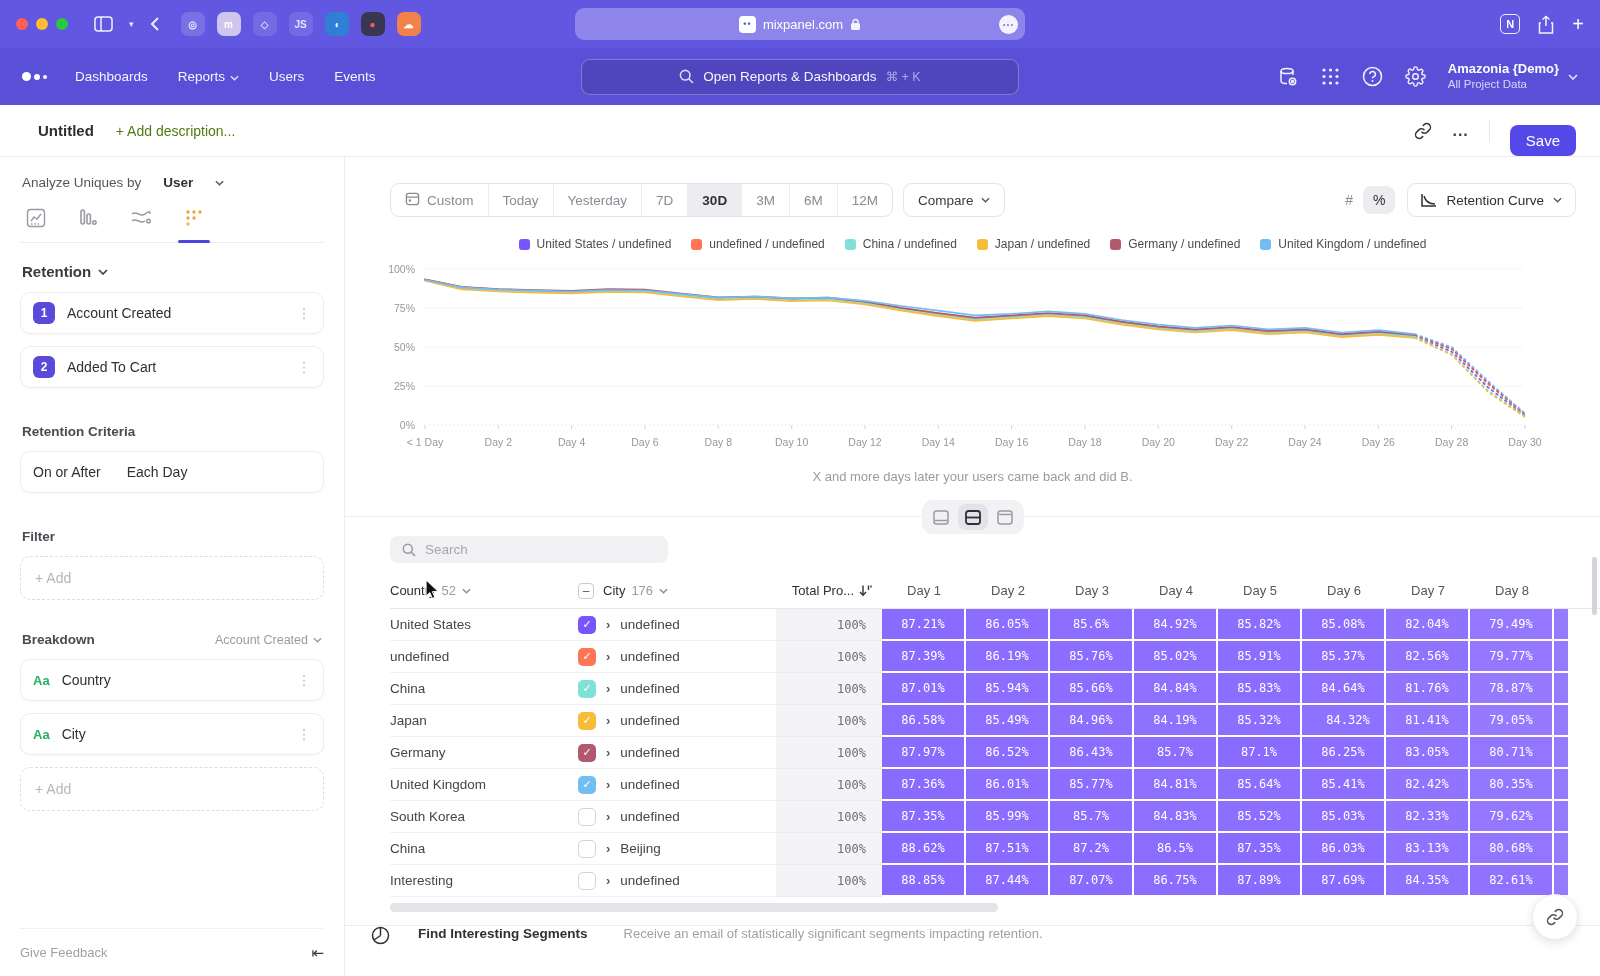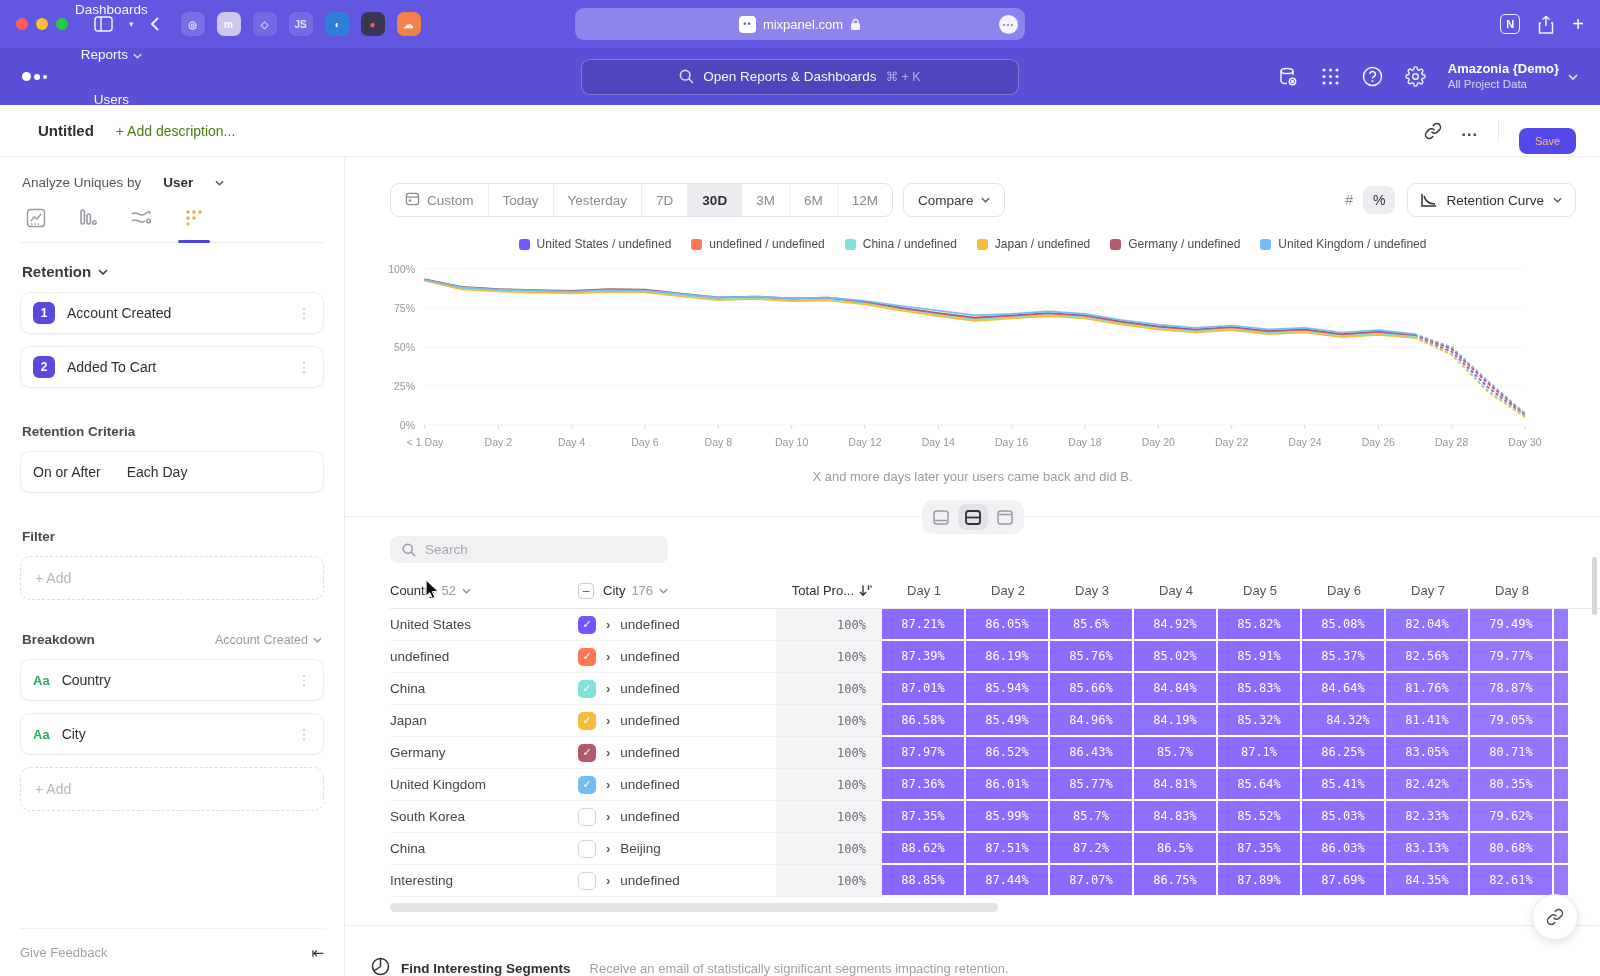--- a/index.html
+++ b/index.html
@@ -21,37 +21,37 @@
   .addr .fav { width:17px; height:17px; background:#fff; border-radius:4px; display:flex; align-items:center; justify-content:center; }
   .addr .fav span{ color:#6157e1; font-size:9px; font-weight:bold; letter-spacing:1px; line-height:1;}
   .addr .dots-badge { position:absolute; right:7px; width:19px; height:19px; background:rgba(255,255,255,.9); border-radius:50%;
     color:#8a82ea; font-size:8px; display:flex; align-items:center; justify-content:center; letter-spacing:1px;}
   .browser-right { margin-left:auto; display:flex; align-items:center; gap:18px; color:#fff; }
 
   
   .nav-bar { height:57px; background:#5a50d8; display:flex; align-items:center; padding:0 22px; position:relative; color:#fff; }
   .logo-dots { display:flex; align-items:center; gap:3px; margin-right:28px; }
   .logo-dots i { background:#fff; border-radius:50%; display:block; }
-  .nav-menu { display:flex; gap:30px; align-items:center;flex-direction:column; }
+  .nav-menu { display:flex; gap:30px; align-items:center; }
   .nav-item { font-size:13.5px; color:rgba(255,255,255,.95); display:flex; align-items:center; gap:5px; cursor:default; }
   .nav-search { position:absolute; left:50%; transform:translateX(-50%); width:438px; height:36px;
     background:rgba(0,0,0,.12); border:1px solid rgba(255,255,255,.28); border-radius:9px;
     display:flex; align-items:center; justify-content:center; gap:9px; font-size:13.5px; }
   .nav-search .ph { color:rgba(255,255,255,.95);} .nav-search .kbd{ color:rgba(255,255,255,.55); font-size:12.5px;}
   .nav-right { margin-left:auto; display:flex; align-items:center; gap:22px; }
   .proj { text-align:left; line-height:1.25; }
   .proj .p1 { font-size:13px; font-weight:bold; } .proj .p2 { font-size:11.5px; color:rgba(255,255,255,.75); }
 
   
   .doc-header { height:52px; display:flex; align-items:center; padding:0 24px 0 38px; border-bottom:1px solid #ececf1; background:#fff; }
   .doc-title { font-size:15px; font-weight:bold; color:#2e2e33; margin-right:22px; }
   .doc-desc { font-size:14px; color:#4d7c0f; }
   .doc-actions { margin-left:auto; display:flex; align-items:center; gap:20px; color:#55555e; }
   .v-div { width:1px; height:22px; background:#e7e7ec; }
-  .save-btn { background:#5449e8; color:#fdba74; font-size:11px; border:none; border-radius:8px; padding:7px 16px;margin-top:20px; }
+  .save-btn { background:#5449e8; color:#ffffff; font-size:15px; border:none; border-radius:8px; padding:7px 16px;margin-top:20px; }
 
   
   .workspace { display:flex; height:819px; }
   .sidebar { width:345px; border-right:1px solid #ececf1; display:flex; flex-direction:column; padding:18px 20px 0 20px; }
   .analyze-row { font-size:13.5px; color:#55555e; display:flex; align-items:center; gap:22px; padding-left:2px;}
   .analyze-row b { color:#2f2f35; font-weight:bold; }
   .tabs-row { display:flex; gap:24px; padding:16px 2px 0 2px; border-bottom:1px solid #ececf1; }
   .tab { padding:2px 4px 10px 4px; position:relative; }
   .tab.active::after { content:""; position:absolute; left:-2px; right:-2px; bottom:-1px; height:3px; background:#4f44e0; border-radius:2px;}
   .sec-title { font-size:15px; font-weight:bold; color:#3a3a42; display:flex; align-items:center; gap:7px; margin:20px 2px 12px 2px;}
@@ -122,21 +122,21 @@
     font-family:"DejaVu Sans Mono",monospace; font-size:12px; border-right:2px solid #fff; border-bottom:2px solid #fff; }
   .td-sliver { border-bottom:2px solid #fff; }
   .cb { width:18px; height:18px; border-radius:5px; display:flex; align-items:center; justify-content:center;
     color:#fff; font-size:11px; margin-right:10px; }
   .cb.un { background:#fff; border:1.5px solid #d4d4da; }
   .cb-h { width:16px; height:16px; border:1.5px solid #c9c9d0; border-radius:4px; color:#55555e; font-size:12px;
     display:flex; align-items:center; justify-content:center; margin-right:9px; background:#fff; }
   .expand { color:#55555e; font-size:13px; margin-right:10px; font-weight:bold; }
   .hscroll { margin:6px 0 0 45px; width:608px; height:10px; border-radius:5px; background:#e4e4e8; }
 
-  .main-footer { margin-top:13px; border-top:1px solid #ececf0; height:56px; display:flex; align-items:flex-end; padding-left:26px; gap:11px; }
+  .main-footer { margin-top:13px; border-top:1px solid #ececf0; height:56px; display:flex; align-items:flex-start; padding-left:26px; gap:28px; }
   .mf-title { font-size:13.5px; font-weight:bold; color:#2f2f35; }
   .mf-desc { font-size:13px; color:#a0a0a8; margin-left:8px; }
 
   .fab { position:absolute; right:22px; bottom:36px; width:46px; height:46px; border-radius:50%; background:#fff;
     border:1px solid #ececf0; box-shadow:0 3px 10px rgba(20,20,43,.12); display:flex; align-items:center; justify-content:center; }
   .vscroll { position:absolute; right:3px; top:400px; width:5px; height:58px; border-radius:3px; background:#d4d4da; }
   .cursor { position:absolute; left:424px; top:580px; z-index:50; pointer-events:none; }
 </style>
 </head>
 <body>

